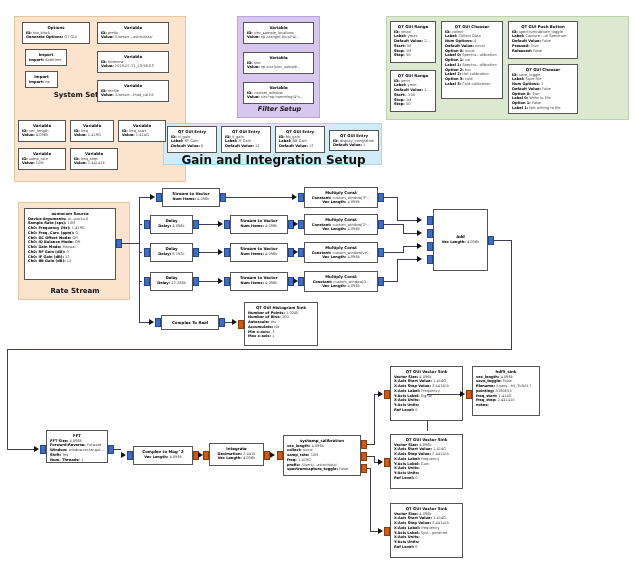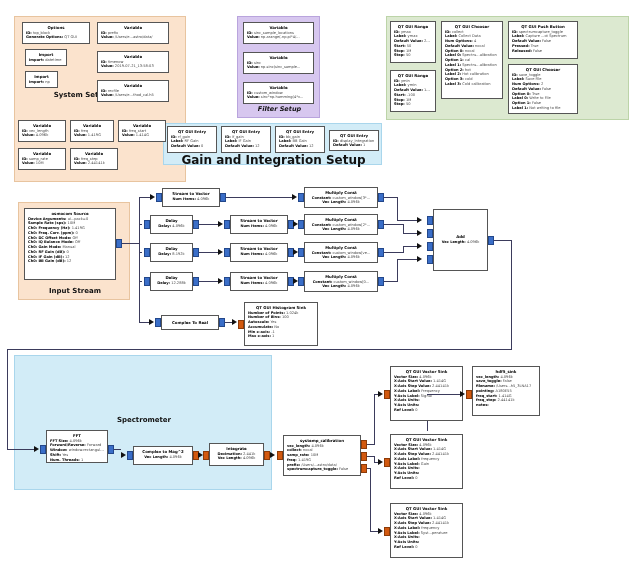--- a/index.html
+++ b/index.html
@@ -62,26 +62,23 @@
   <div class="group g-gain" style="left:163px;top:123px;width:219px;height:42px;">
     <div class="glabel" style="left:0;top:30px;width:219px;font-size:12px;">Gain and Integration Setup</div>
   </div>
 
   <div class="group g-vis-top" style="left:386px;top:16px;width:243px;height:104px;">
     
   </div>
 
 
   <div class="group g-input" style="left:18px;top:202px;width:112px;height:98px;">
-    <div class="glabel" style="left:0;top:84px;width:112px;font-size:7px;">Input Stream</div>
-  </div>
-
-  <div class="group g-spect" style="left:14px;top:355px;width:258px;height:135px;">
-    <div class="glabel" style="left:0;top:60px;width:258px;font-size:7px;">Spectrometer</div>
-  </div>
+    <div class="glabel" style="left:0;top:84px;width:112px;font-size:7px;">Rate Stream</div>
+  </div>
+
 
 
   <div class="blk" style="left:22px;top:22px;width:68px;height:22px;">
     <span class="bt">Options</span>
     <div class="row"><span class="k">ID:</span> <span class="v">top_block</span></div>
     <div class="row"><span class="k">Generate Options:</span> <span class="v">QT GUI</span></div>
   </div>
 
   <div class="blk" style="left:25px;top:49px;width:42px;height:17px;">
     <span class="bt">Import</span>

